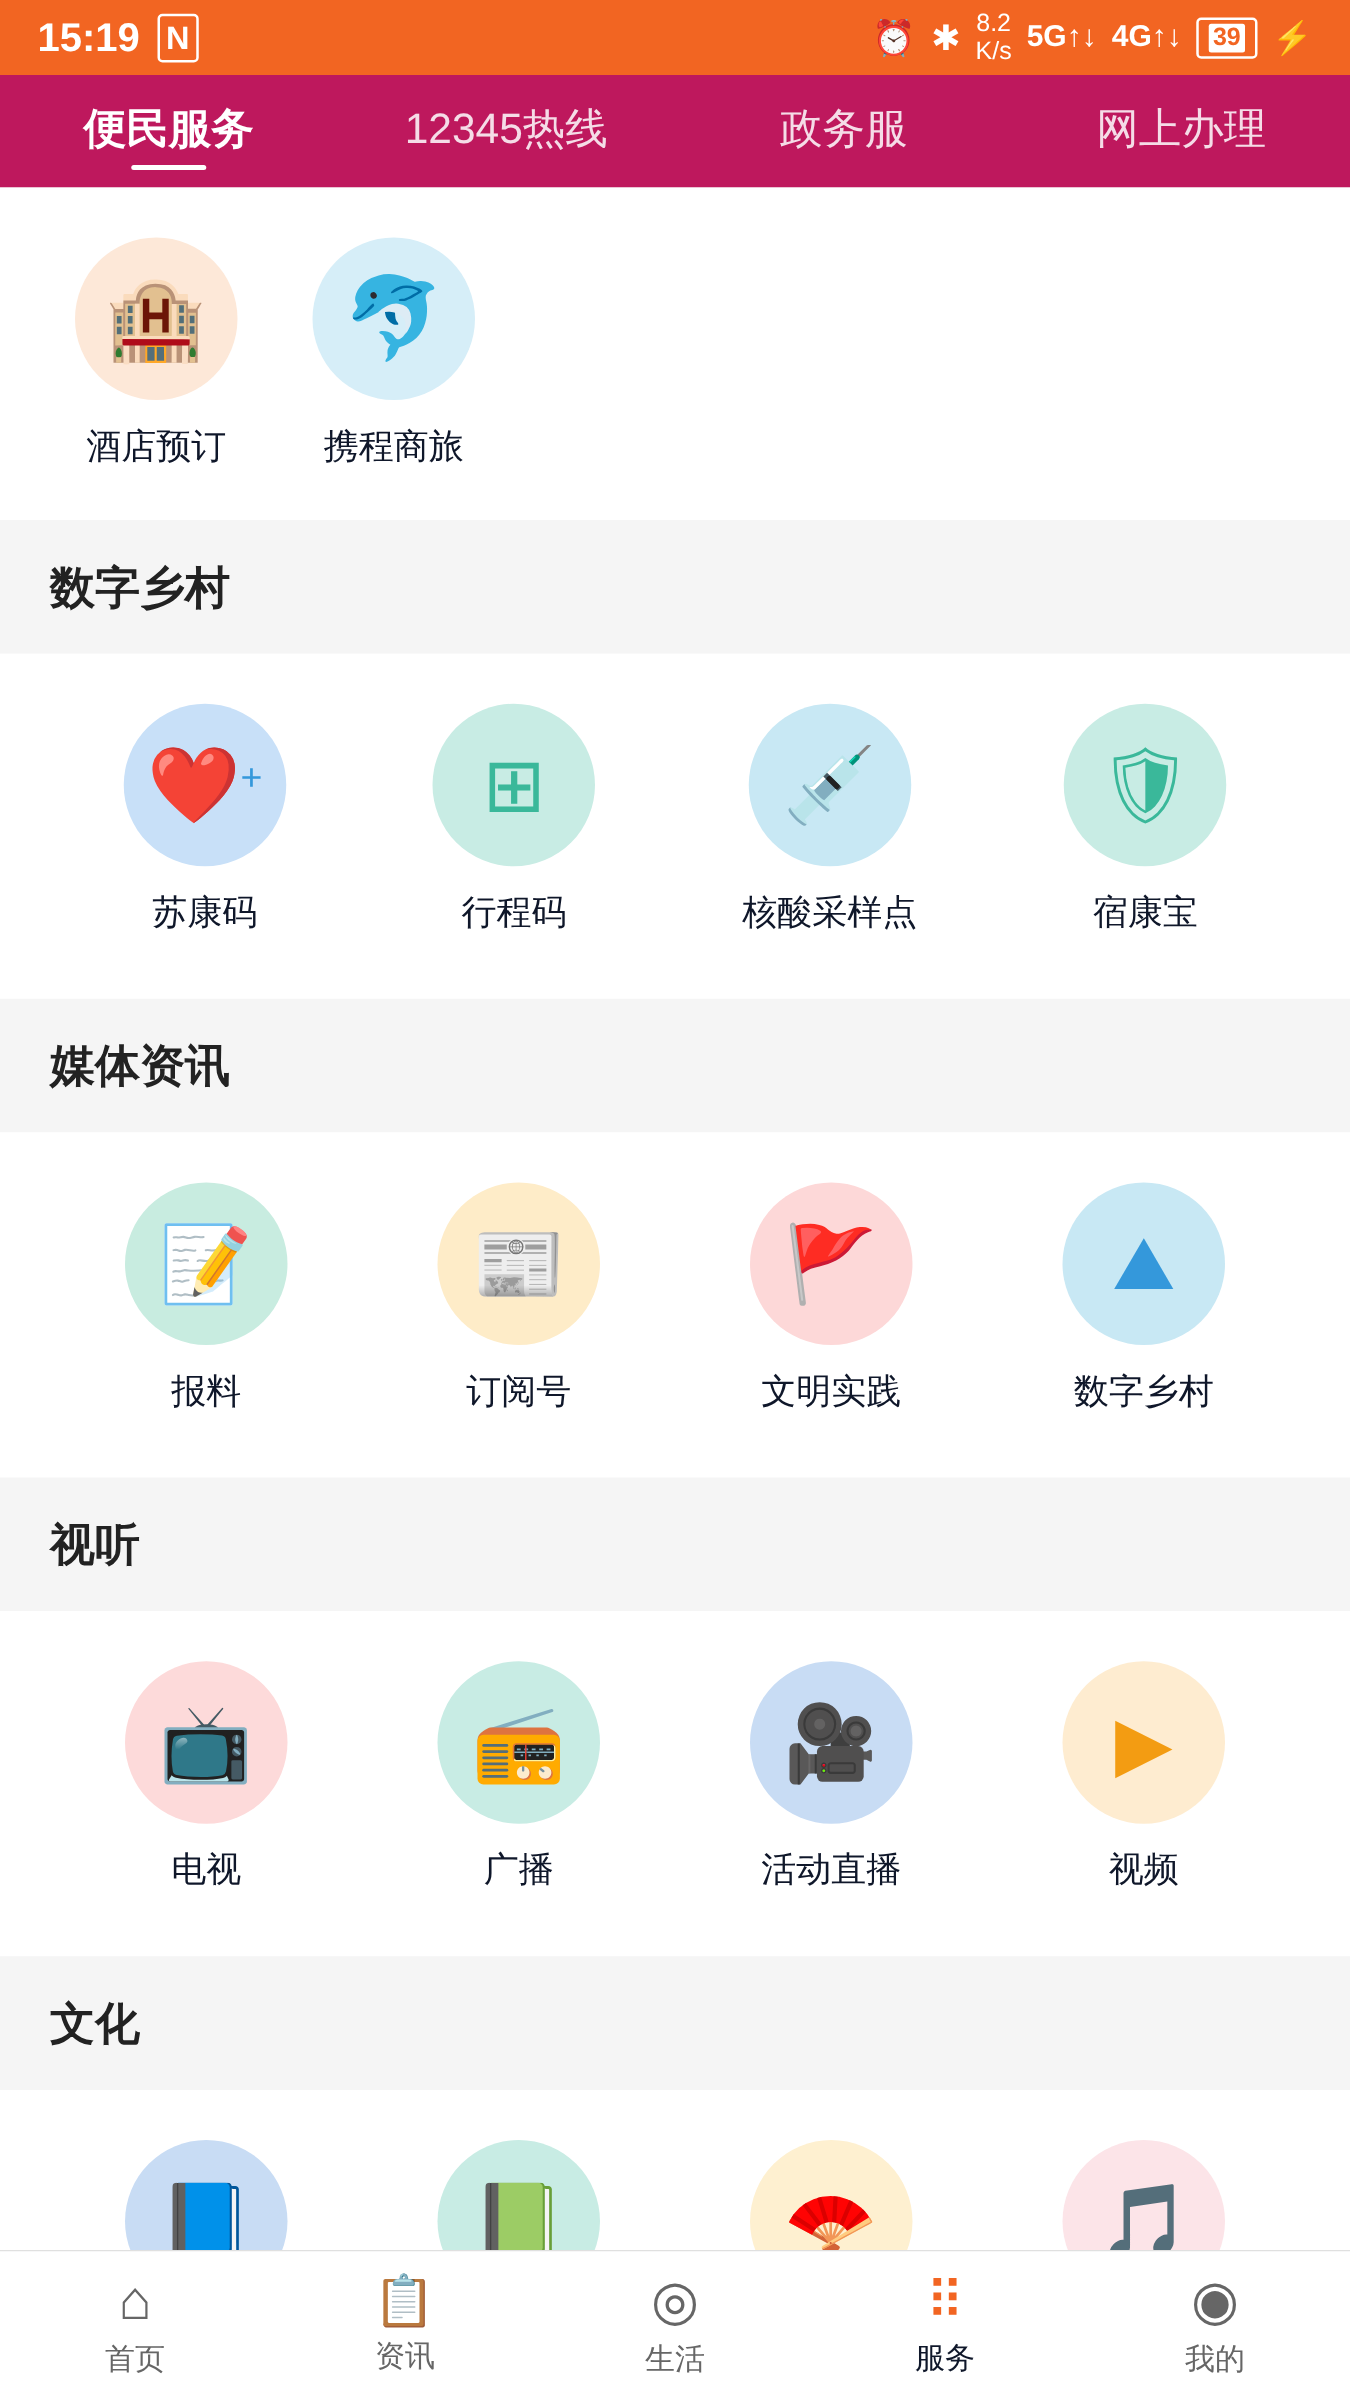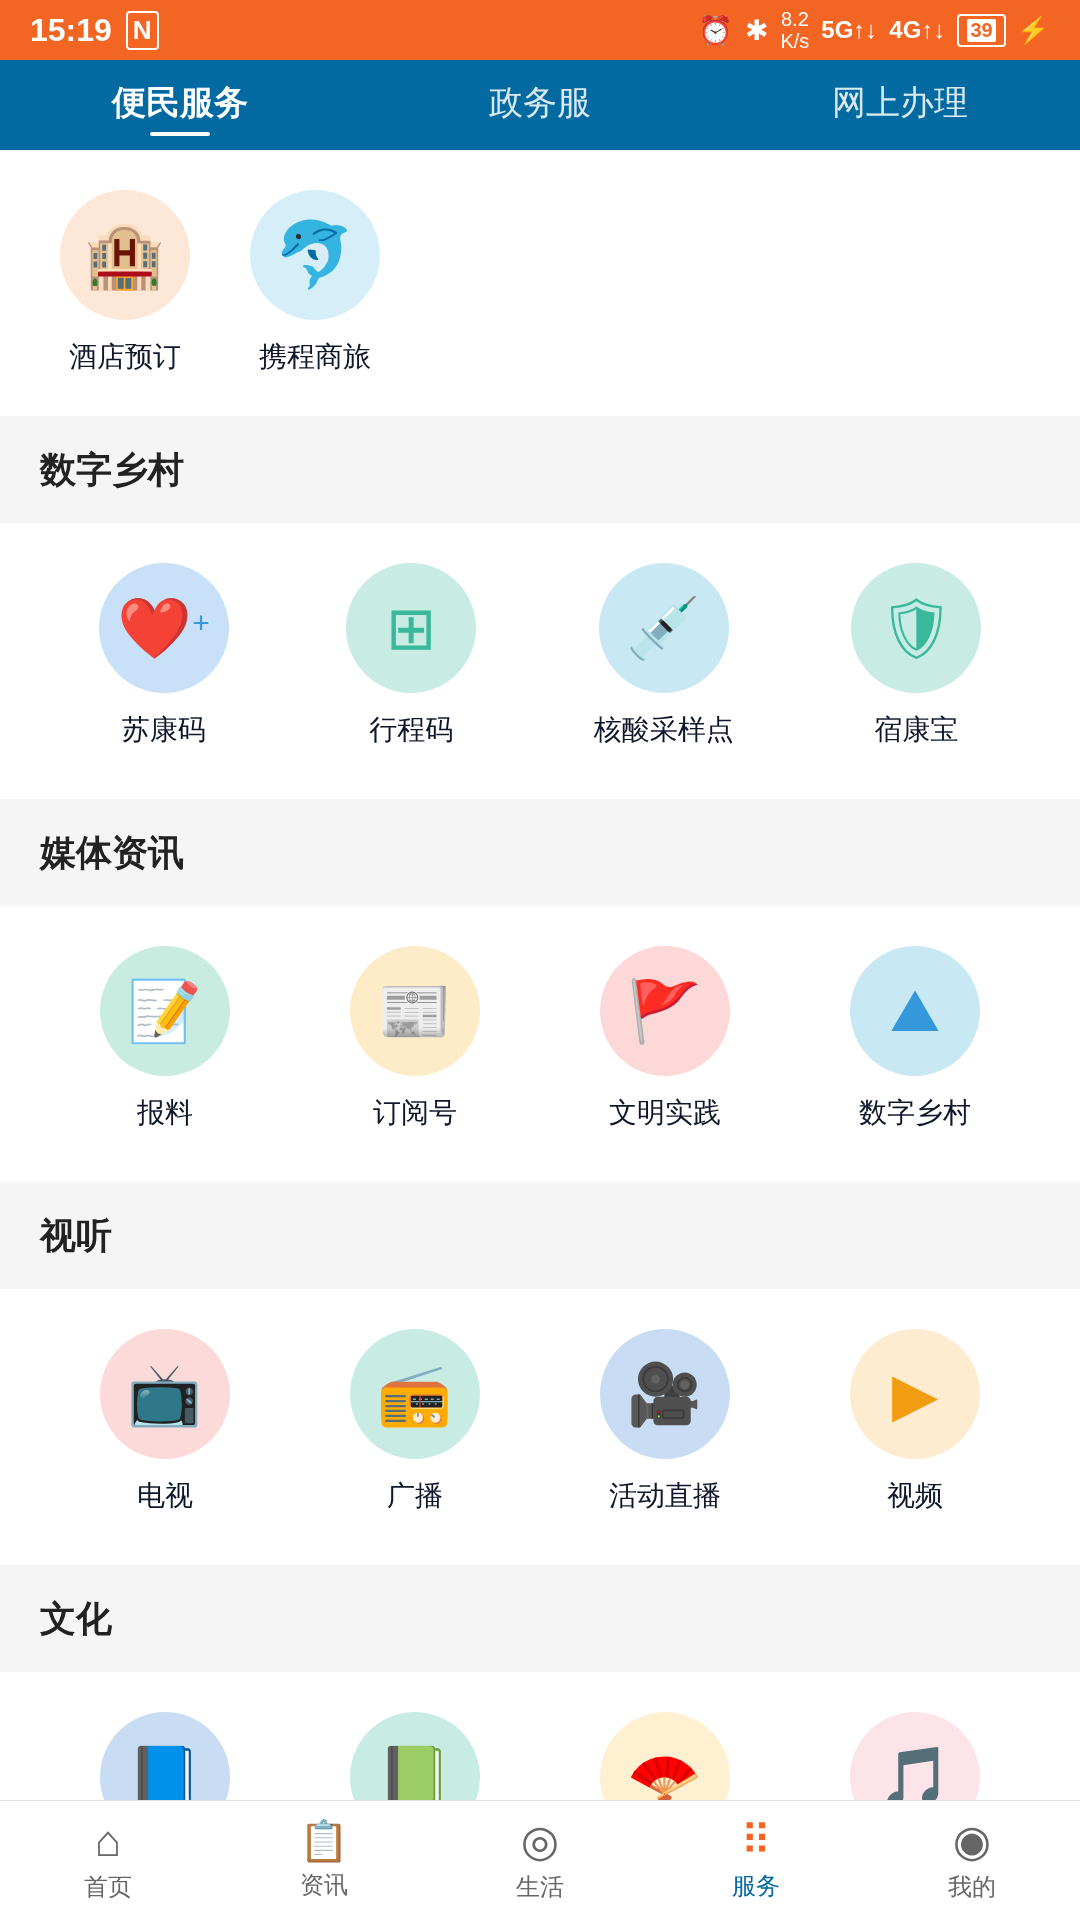--- a/index.html
+++ b/index.html
@@ -29,21 +29,21 @@
     .status-icons {
       display: flex;
       align-items: center;
       gap: 12px;
       color: white;
       font-size: 24px;
     }
 
     
     .nav-tabs {
-      background: #0369a1;
+      background: #be185d;
       display: flex;
       height: 90px;
       align-items: flex-start;
       padding-top: 10px;
       overflow: hidden;
     }
     .nav-tab {
       flex: 1;
       text-align: center;
       color: rgba(255,255,255,0.85);
@@ -176,20 +176,21 @@
     <span style="font-size:24px;font-weight:600;">4G↑↓</span>
     <span style="display:inline-flex;align-items:center;border:2px solid white;border-radius:4px;padding:3px 8px;font-size:22px;color:white;gap:3px;">
       <span style="background:white;color:#f26522;border-radius:2px;padding:0 3px;font-weight:700;font-size:20px;">39</span>
     </span>
     <span style="font-size:26px;">⚡</span>
   </div>
 </div>
 
 <div class="nav-tabs">
   <div class="nav-tab active">便民服务</div>
+  <div class="nav-tab">12345热线</div>
   <div class="nav-tab">政务服</div>
   <div class="nav-tab">网上办理</div>
 </div>
 
 <div class="icons-row">
   <div class="icon-item">
     <div class="icon-circle bg-orange-light">
       <span style="font-size:65px;">🏨</span>
     </div>
     <span class="icon-label">酒店预订</span>
@@ -330,19 +331,19 @@
   <div class="bottom-nav-item">
     <span class="bottom-nav-icon" style="font-size:40px;">📋</span>
     <span class="bottom-nav-label">资讯</span>
   </div>
   <div class="bottom-nav-item">
     <span class="bottom-nav-icon">◎</span>
     <span class="bottom-nav-label">生活</span>
   </div>
   <div class="bottom-nav-item active">
     <span class="bottom-nav-icon" style="color:#f26522;font-size:42px;">⠿</span>
-    <span class="bottom-nav-label" style="color:#0369a1;">服务</span>
+    <span class="bottom-nav-label" style="color:#0f172a;">服务</span>
   </div>
   <div class="bottom-nav-item">
     <span class="bottom-nav-icon">◉</span>
     <span class="bottom-nav-label">我的</span>
   </div>
 </div>
 
 </body></html>

